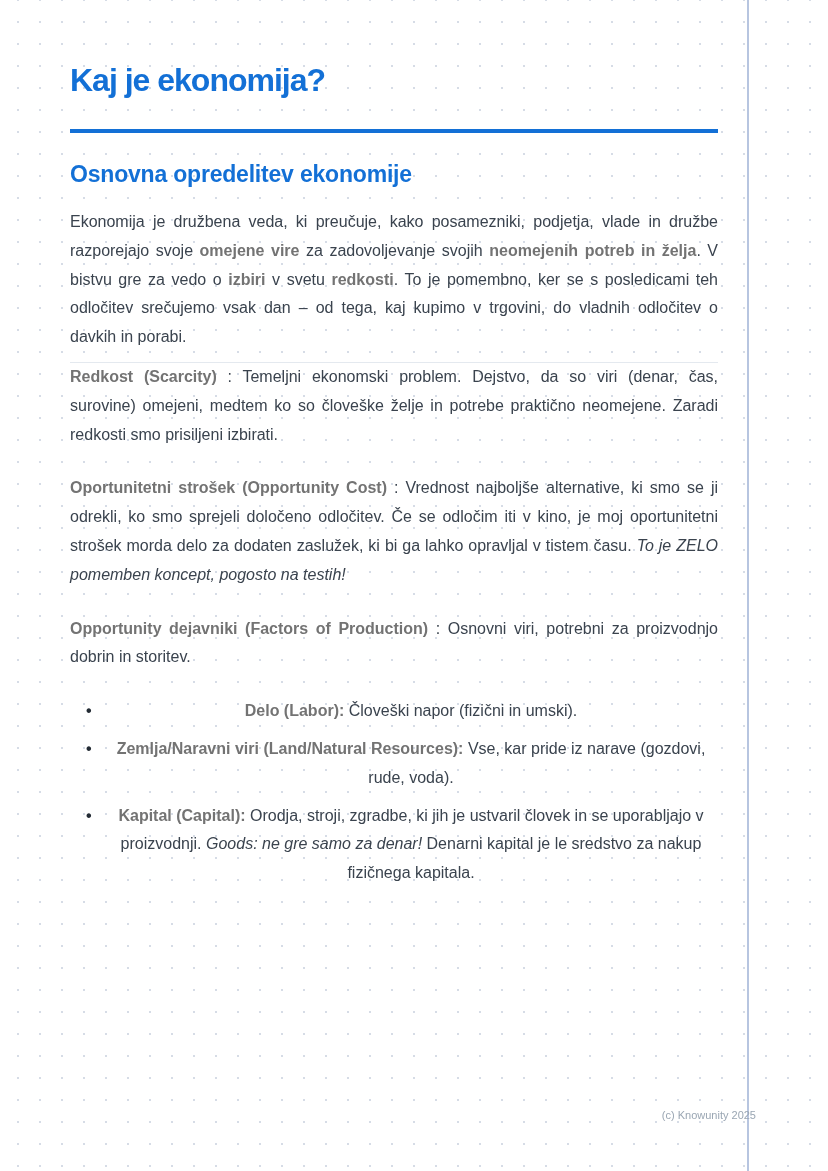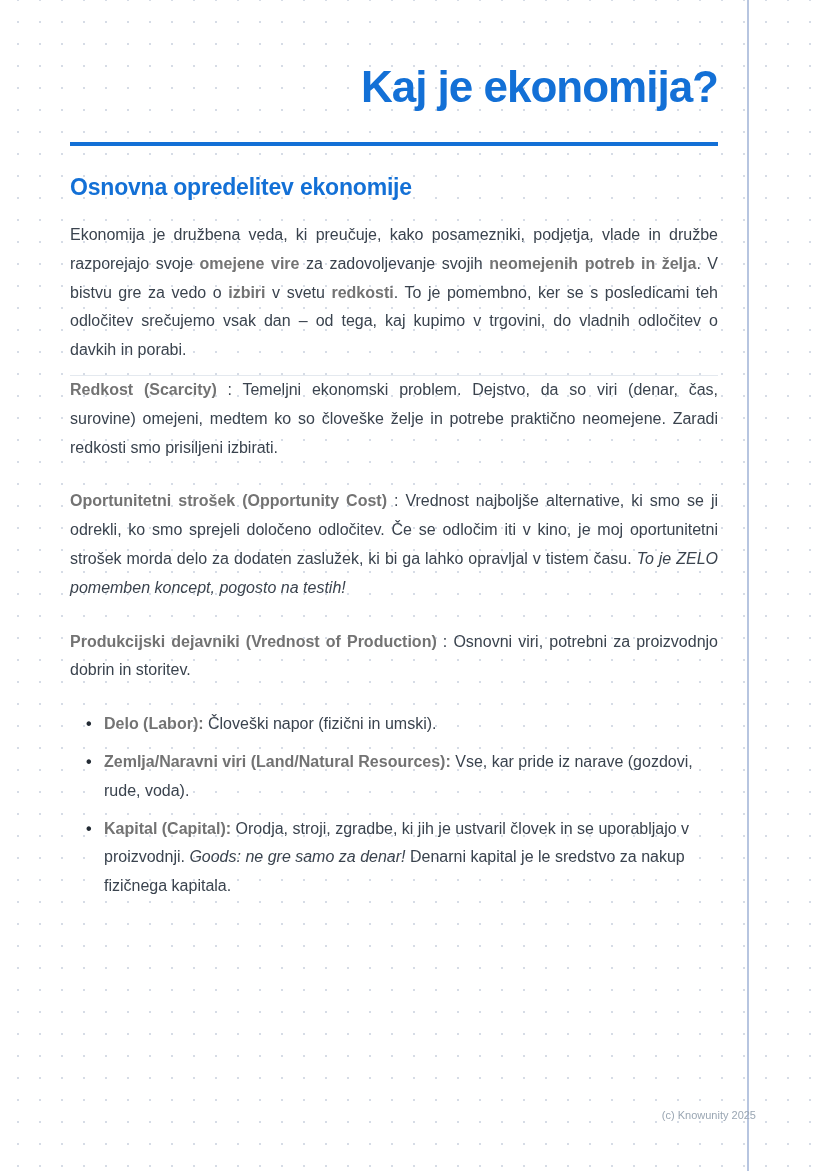--- a/index.html
+++ b/index.html
@@ -13,39 +13,38 @@
     background-position: 7px 11px;
     position:relative;
     overflow:hidden;
   }
   .margin-line {
     position:absolute; top:0; bottom:0; left:747px; width:2px;
     background:var(--margin-line-color,#b7c5e0);
   }
   .content { position:relative; padding:62px 110px 0 70px; }
   h1[data-name="page-title"] {
-    font-size:44px; font-weight:800; letter-spacing:-1px;
+    font-size:32px; font-weight:800; letter-spacing:-1px;
     color:var(--accent,#1370d6);
-    text-align:right;
   }
   .title-rule { height:4px; background:var(--accent,#1370d6); margin-top:30px; }
   h2.section-heading {
     font-size:23px; font-weight:800; letter-spacing:-0.2px;
     color:var(--accent,#1370d6);
     margin-top:28px; margin-bottom:20px;
   }
   .para {
     font-size:16px; line-height:1.8; text-align:justify;
     margin-bottom:25px;
   }
   .para:last-child { margin-bottom:0; }
   .b { font-weight:700; color:#737373; }
   .i { font-style:italic; }
   hr.divider { border:none; border-top:1px solid #e4e9ef; margin:10px 0 0 0; }
-  ul.bullets { list-style:none; margin:0 0 25px 16px; }
+  ul.bullets { list-style:none; margin:0 0 25px 16px;text-align:center; }
   ul.bullets li {
     position:relative; padding-left:18px;
     font-size:16px; line-height:1.8; margin-bottom:9px;
   }
   ul.bullets li::before {
     content:"\2022";
     position:absolute; left:0; top:0;
     color:#232b34; font-weight:700;
   }
   .footer {
@@ -66,21 +65,21 @@
     <section data-name="section-basic-definition">
       <h2 class="section-heading" data-name="section-heading-basic-definition">Osnovna opredelitev ekonomije</h2>
       <p class="para" data-name="paragraph-definition"><span data-name="text">Ekonomija je družbena veda, ki preučuje, kako posamezniki, podjetja, vlade in družbe razporejajo svoje </span><span class="b" data-name="bold-text">omejene vire</span><span data-name="text"> za zadovoljevanje svojih </span><span class="b" data-name="bold-text">neomejenih potreb in želja</span><span data-name="text">. V bistvu gre za vedo o </span><span class="b" data-name="bold-text">izbiri</span><span data-name="text"> v svetu </span><span class="b" data-name="bold-text">redkosti</span><span data-name="text">. To je pomembno, ker se s posledicami teh odločitev srečujemo vsak dan – od tega, kaj kupimo v trgovini, do vladnih odločitev o davkih in porabi.</span></p>
     </section>
 
     <hr class="divider" data-name="section-divider">
 
     <section data-name="section-key-terms">
       <p class="para" data-name="paragraph-scarcity"><span class="b" data-name="bold-text">Redkost (Scarcity)</span><span data-name="text"> : Temeljni ekonomski problem. Dejstvo, da so viri (denar, čas, surovine) omejeni, medtem ko so človeške želje in potrebe praktično neomejene. Zaradi redkosti smo prisiljeni izbirati.</span></p>
       <p class="para" data-name="paragraph-opportunity-cost"><span class="b" data-name="bold-text">Oportunitetni strošek (Opportunity Cost)</span><span data-name="text"> : Vrednost najboljše alternative, ki smo se ji odrekli, ko smo sprejeli določeno odločitev. Če se odločim iti v kino, je moj oportunitetni strošek morda delo za dodaten zaslužek, ki bi ga lahko opravljal v tistem času. </span><span class="i" data-name="italic-text">To je ZELO pomemben koncept, pogosto na testih!</span></p>
-      <p class="para" data-name="paragraph-factors-of-production"><span class="b" data-name="bold-text">Produkcijski dejavniki (Vrednost of Production)</span><span data-name="text"> : Osnovni viri, potrebni za proizvodnjo dobrin in storitev.</span></p>
+      <p class="para" data-name="paragraph-factors-of-production"><span class="b" data-name="bold-text">Opportunity dejavniki (Factors of Production)</span><span data-name="text"> : Osnovni viri, potrebni za proizvodnjo dobrin in storitev.</span></p>
       <ul class="bullets" data-name="factors-of-production-list">
           <li data-name="list-item"><span class="b" data-name="bold-text">Delo (Labor):</span><span data-name="text"> Človeški napor (fizični in umski).</span></li>
           <li data-name="list-item"><span class="b" data-name="bold-text">Zemlja/Naravni viri (Land/Natural Resources):</span><span data-name="text"> Vse, kar pride iz narave (gozdovi, rude, voda).</span></li>
           <li data-name="list-item"><span class="b" data-name="bold-text">Kapital (Capital):</span><span data-name="text"> Orodja, stroji, zgradbe, ki jih je ustvaril človek in se uporabljajo v proizvodnji. </span><span class="i" data-name="italic-text">Goods: ne gre samo za denar!</span><span data-name="text"> Denarni kapital je le sredstvo za nakup fizičnega kapitala.</span></li>
         </ul>
     </section>
   </main>
 
   <div class="footer" data-name="copyright-notice">(c) Knowunity 2025</div>
 </div>

